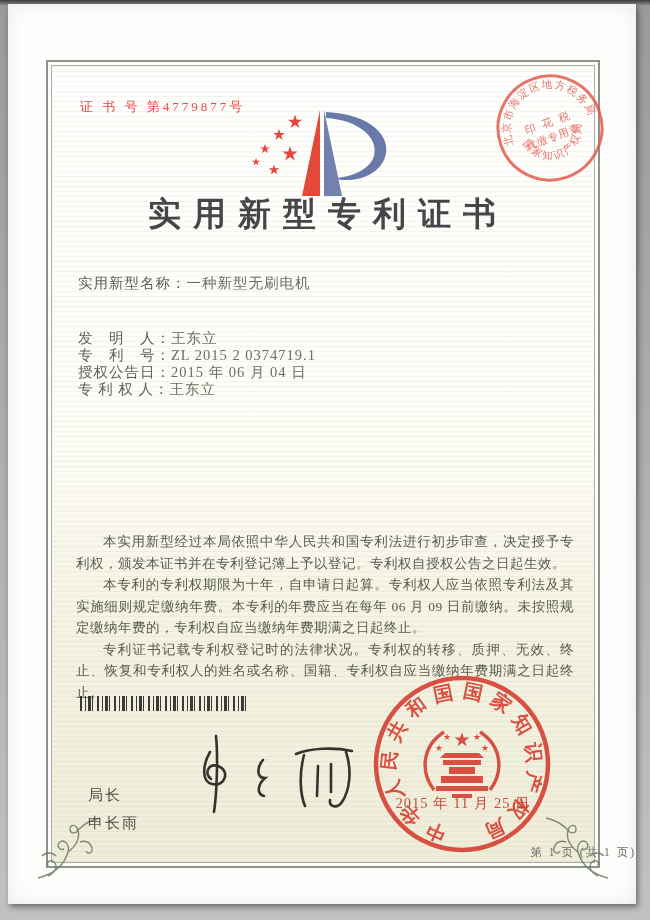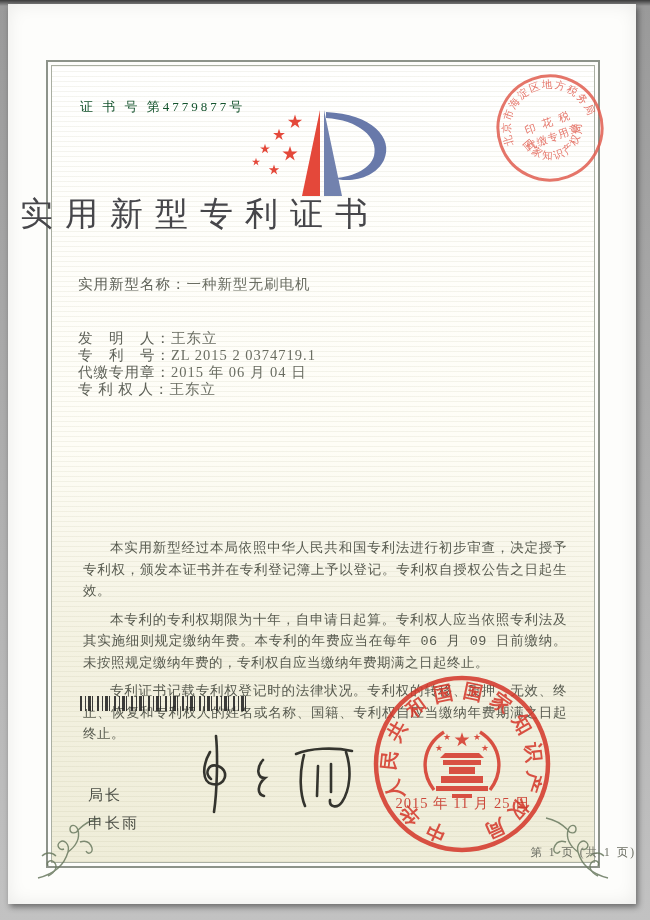--- a/index.html
+++ b/index.html
@@ -12,35 +12,35 @@
   .frame{position:absolute;left:38px;top:56px;right:36px;bottom:36px;
          border:2px solid #8d938a;}
   .frame-inner{position:absolute;inset:3px;border:1px solid #a9aea2;
       background:
         repeating-linear-gradient(0deg, rgba(150,150,105,.10) 0 1px, rgba(0,0,0,0) 1px 5px),
         linear-gradient(180deg,#ffffff 0%,#fefdf6 48%,#f4f2e2 72%,#efedd9 100%);}
   .corner{position:absolute;width:70px;height:70px;opacity:.85;}
   .corner.bl{left:-14px;bottom:-16px;}
   .corner.br{right:-14px;bottom:-16px;transform:scaleX(-1);}
 
-  .certno{position:absolute;left:72px;top:94px;font-size:13px;color:#14532d;
+  .certno{position:absolute;left:72px;top:94px;font-size:13px;color:#ef4444;
           letter-spacing:3px;}
   .logo{position:absolute;left:50%;top:100px;transform:translateX(-50%);}
-  .title{position:absolute;left:0;right:0;top:188px;
-         font-size:33px;letter-spacing:12px;color:#46464a;font-weight:400;text-indent:12px;}
+  .title{position:absolute;left:0;right:0;top:188px;text-align:center;
+         font-size:33px;letter-spacing:12px;color:#46464a;font-weight:700;text-indent:12px;}
 
   .fields{position:absolute;left:70px;top:272px;right:70px;display:flex;flex-direction:column;}
   .field-row{font-size:14.5px;color:#5e6158;letter-spacing:1px;line-height:17px;}
-  .field-row.first{margin-bottom:37px;}
+  .field-row.first{margin-bottom:37px;font-family:Liberation Mono, monospace;}
   .field-label{color:#5e6158;}
   .field-value{color:#6a6d62;}
 
   .paras{position:absolute;left:68px;right:62px;top:527px;font-size:13.5px;
          line-height:21.5px;color:#585b50;text-align:justify;letter-spacing:.5px;}
-  .paras p{margin:7px;text-indent:2em;font-family:Liberation Mono, monospace;}
+  .paras p{margin:0;text-indent:2em;}
 
   .barcode{position:absolute;left:72px;top:692px;width:170px;height:15px;opacity:.88;
      background:repeating-linear-gradient(90deg,
         #222 0 2px,transparent 2px 5px,#222 5px 6px,transparent 6px 8px,
         #222 8px 11px,transparent 11px 12px,#222 12px 13px,transparent 13px 17px);}
 
   .signer{position:absolute;left:80px;top:746px;font-size:15px;color:#4c4f46;letter-spacing:2px;margin-top:36px;}
   .signer div{margin-bottom:9px;}
   .signature{position:absolute;left:150px;top:718px;}
 
@@ -109,21 +109,21 @@
     <div class="field-row first">
       <span class="field-label">实用新型名称：</span><span class="field-value">一种新型无刷电机</span>
     </div>
     <div class="field-row">
       <span class="field-label">发　明　人：</span><span class="field-value">王东立</span>
     </div>
     <div class="field-row">
       <span class="field-label">专　利　号：</span><span class="field-value">ZL 2015 2 0374719.1</span>
     </div>
     <div class="field-row">
-      <span class="field-label">代缴专用章：</span><span class="field-value">2015 年 06 月 04 日</span>
+      <span class="field-label">授权公告日：</span><span class="field-value">2015 年 06 月 04 日</span>
     </div>
     <div class="field-row">
       <span class="field-label">专 利 权 人：</span><span class="field-value">王东立</span>
     </div>
   </div>
 
   <div class="paras">
     <p>本实用新型经过本局依照中华人民共和国专利法进行初步审查，决定授予专利权，颁发本证书并在专利登记簿上予以登记。专利权自授权公告之日起生效。</p>
     <p>本专利的专利权期限为十年，自申请日起算。专利权人应当依照专利法及其实施细则规定缴纳年费。本专利的年费应当在每年 06 月 09 日前缴纳。未按照规定缴纳年费的，专利权自应当缴纳年费期满之日起终止。</p>
     <p>专利证书记载专利权登记时的法律状况。专利权的转移、质押、无效、终止、恢复和专利权人的姓名或名称、国籍、专利权自应当缴纳年费期满之日起终止。</p>

